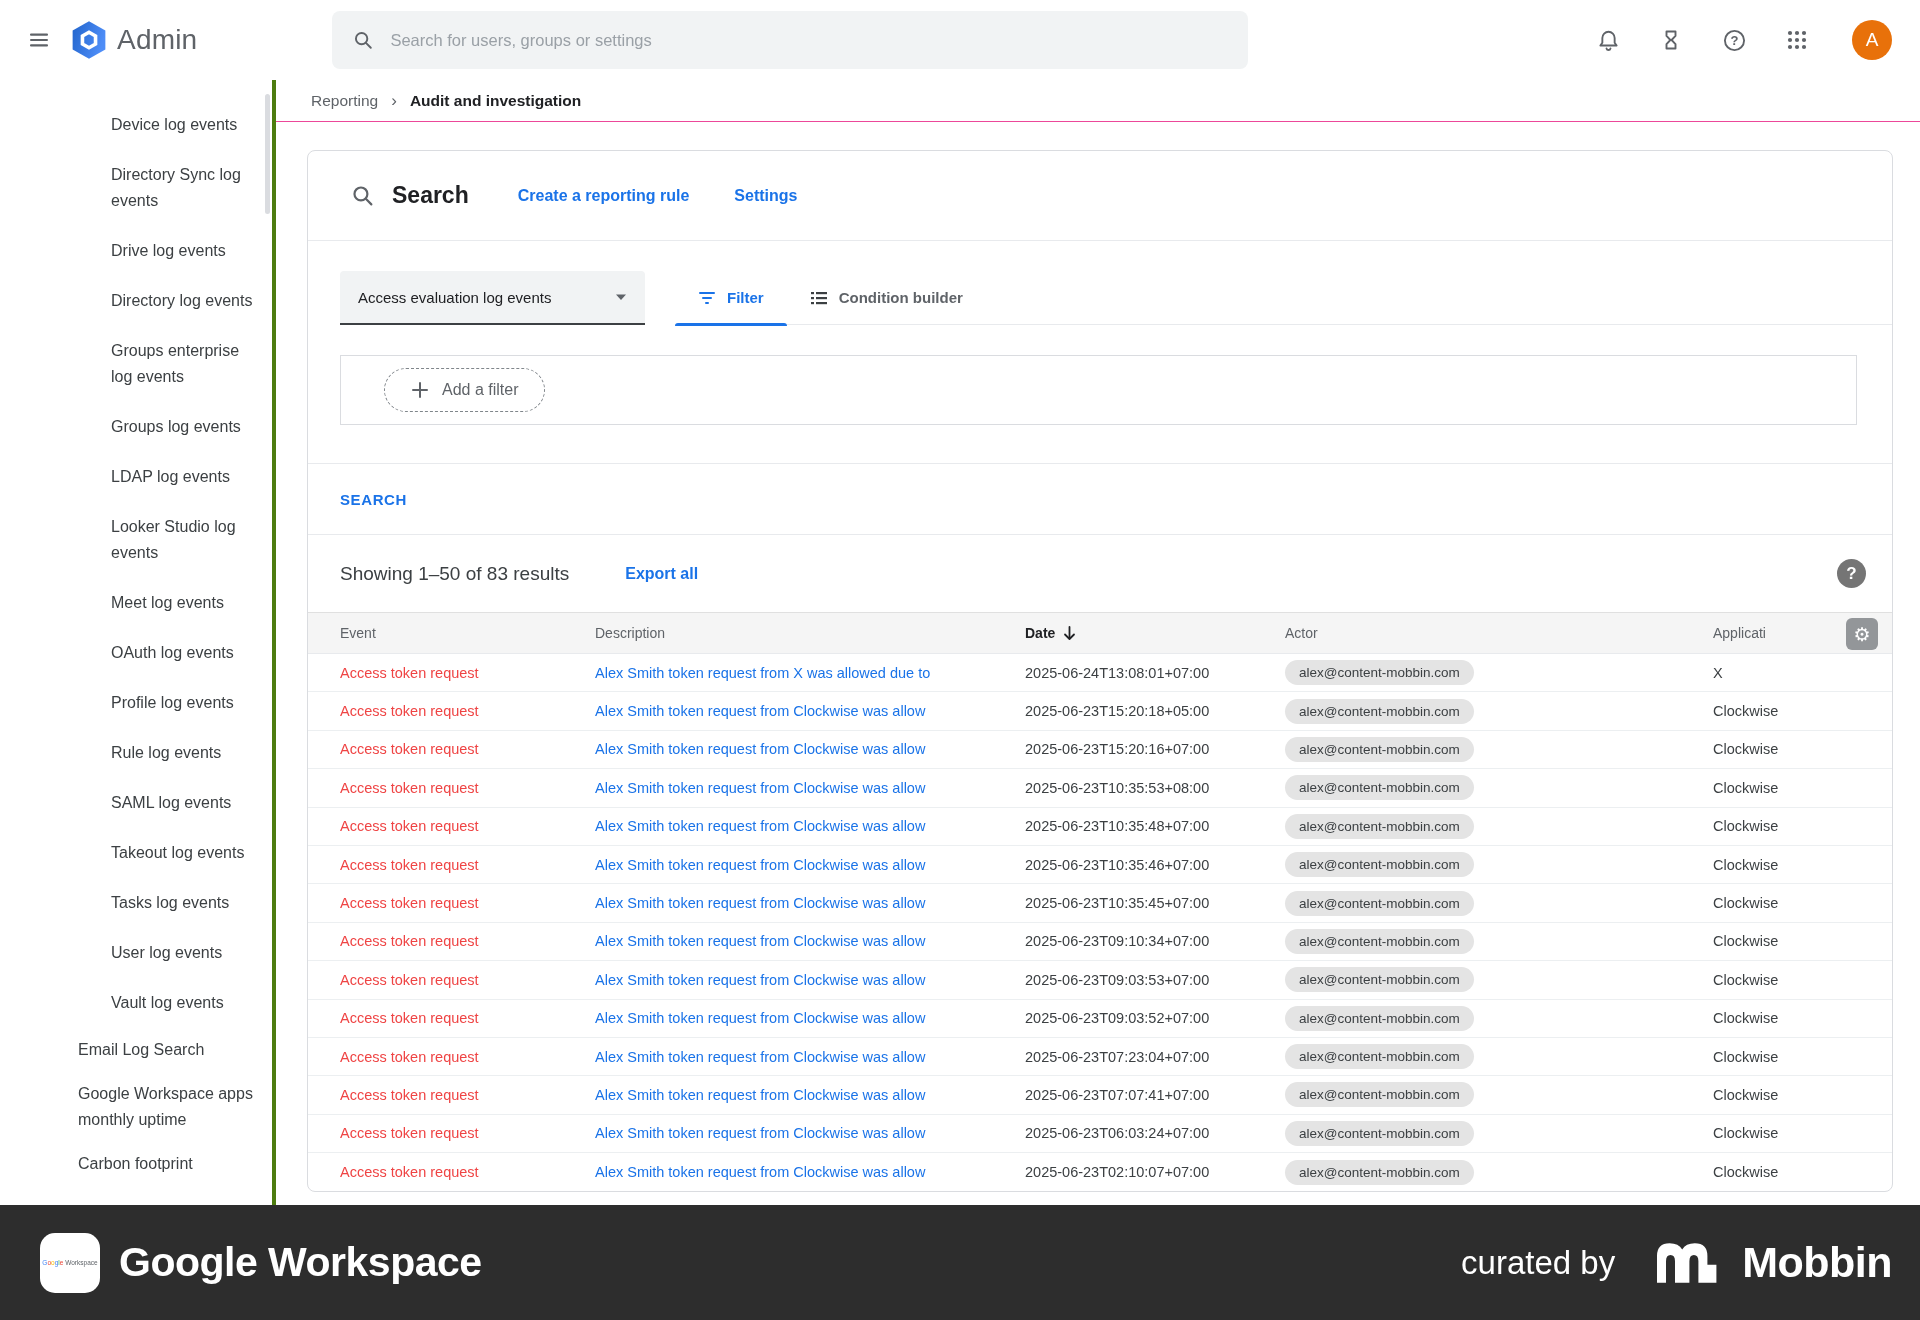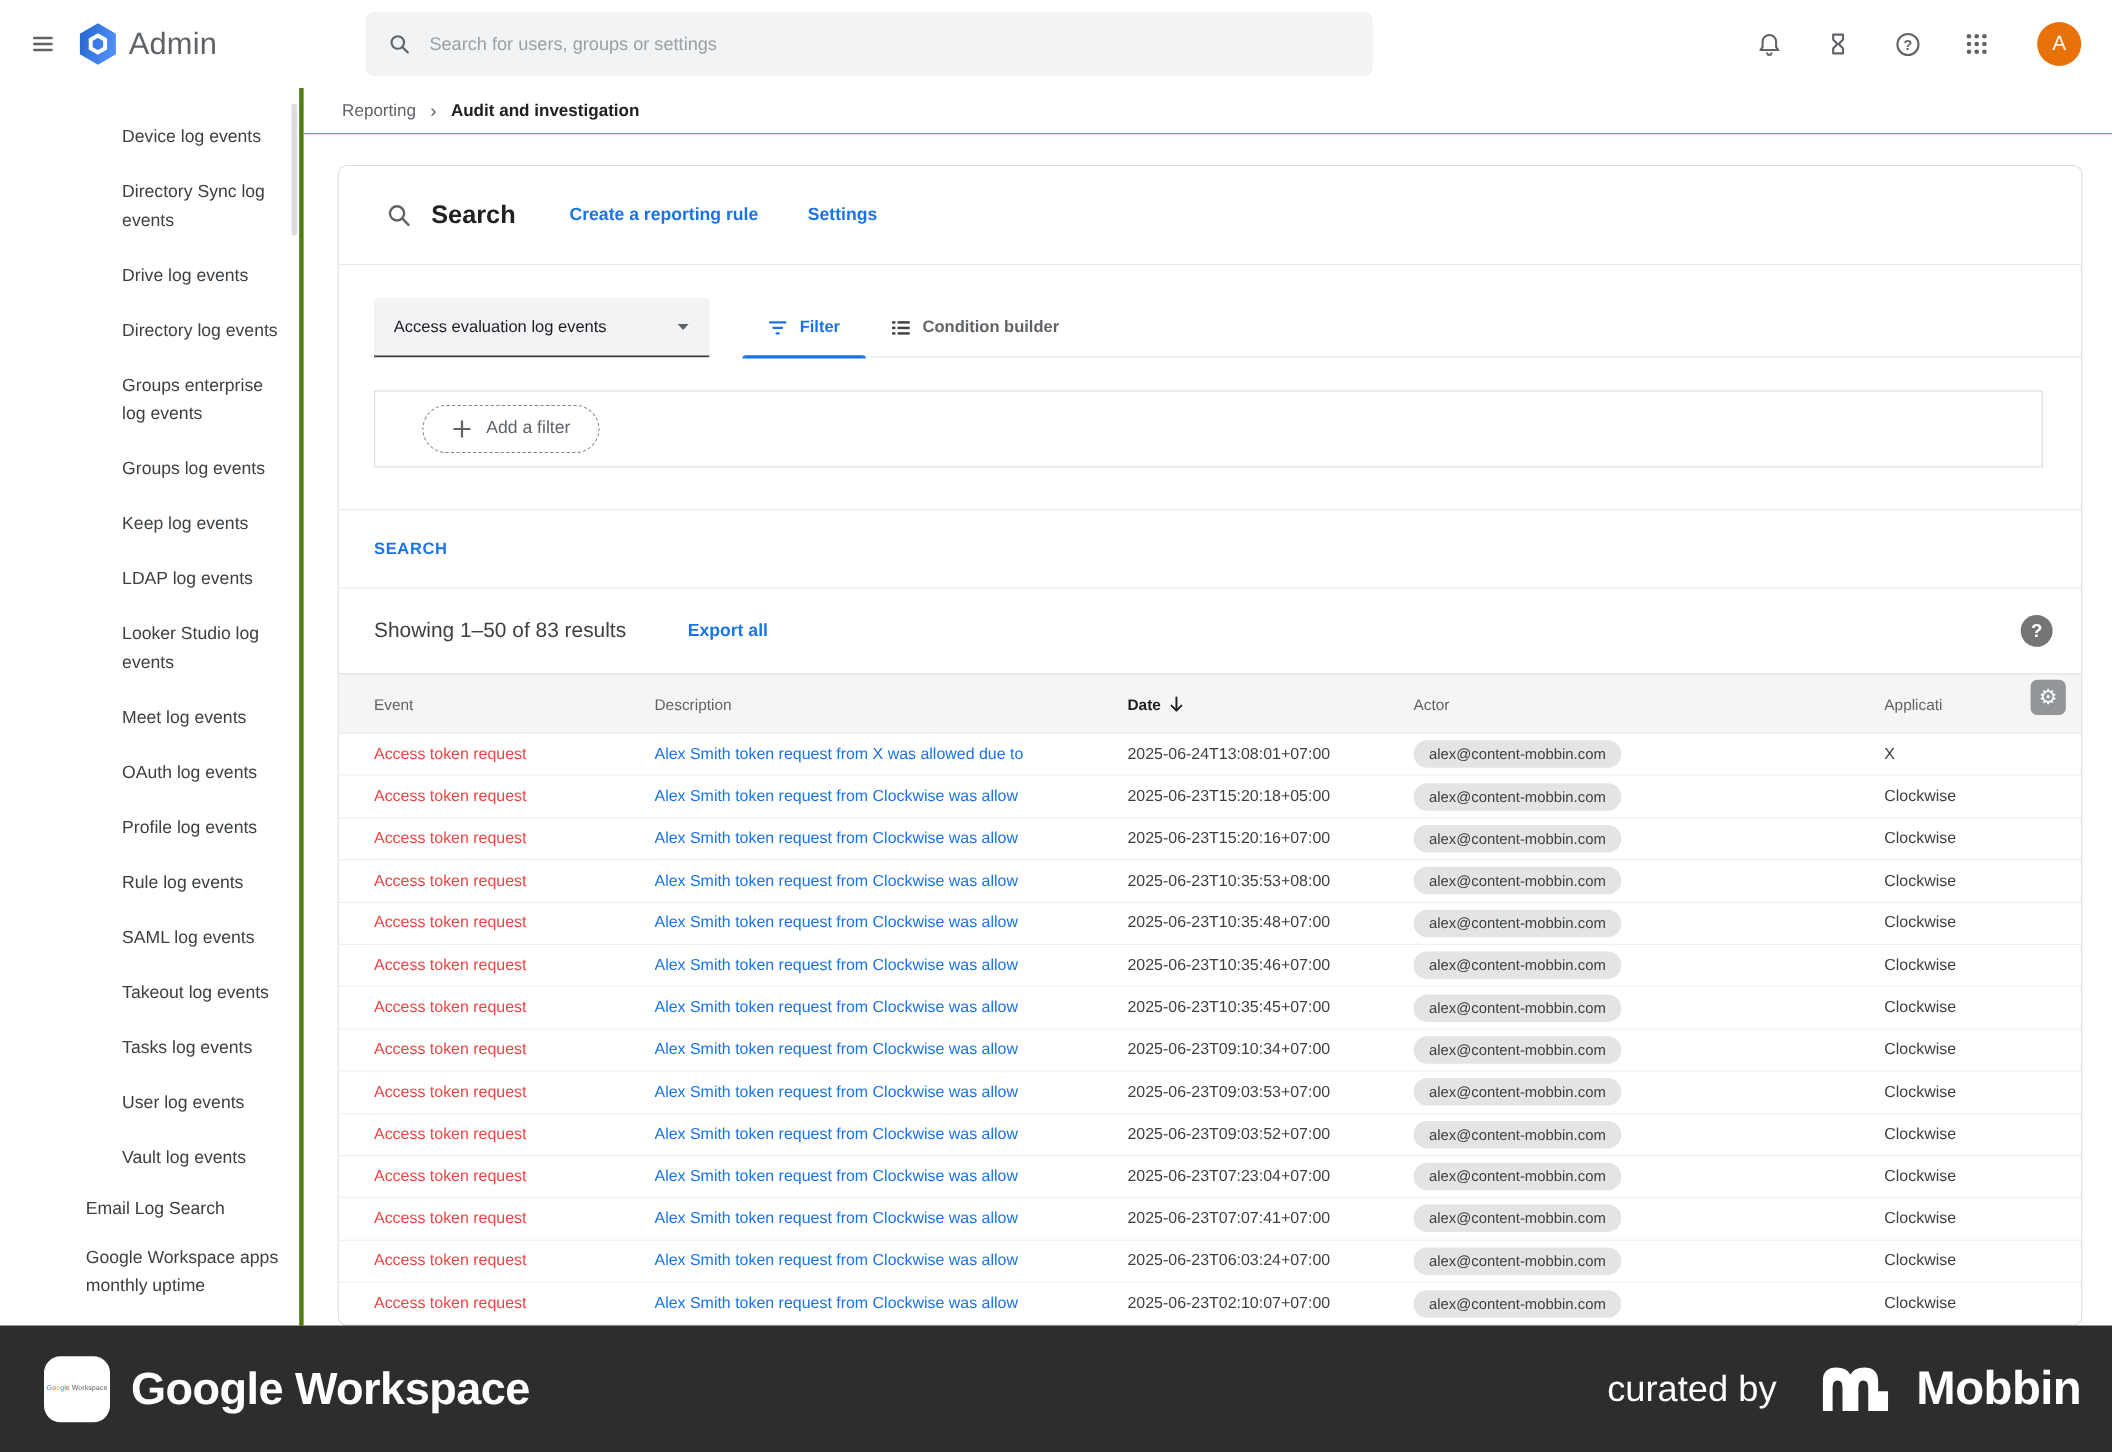--- a/index.html
+++ b/index.html
@@ -67,21 +67,21 @@
   .search-btn { color:#1a73e8; font-size:15px; font-weight:bold; letter-spacing:0.6px; padding:10px 14px; cursor:pointer; }
 
   .results-row { height:77px; display:flex; align-items:center; padding:0 26px 0 32px; }
   .results-summary { font-size:19px; color:#3c4043; }
   .export-link { font-size:16px; color:#1a73e8; font-weight:bold; margin-left:56px; cursor:pointer; }
   .help-filled { margin-left:auto; width:29px; height:29px; border-radius:50%; background:#757575; color:#fff;
     font-size:17px; font-weight:bold; display:flex; align-items:center; justify-content:center; cursor:pointer; }
 
   
   .tgrid { display:grid; grid-template-columns:255px 430px 260px 428px 1fr; align-items:center; padding-left:32px; }
-  .thead { height:55px; background:#f5f5f5; border-top:1px solid #e0e0e0; border-bottom:1px solid #e8eaed;
+  .thead { height:42px; background:#f5f5f5; border-top:1px solid #e0e0e0; border-bottom:1px solid #e8eaed;
     color:#5f6368; font-size:14px; position:relative; border-radius:0; }
   .th-date { color:#202124; font-weight:bold; display:flex; align-items:center; gap:7px; cursor:pointer; }
   .th-app { overflow:hidden; white-space:nowrap; }
   .gear-tile { position:absolute; right:14px; top:5px; width:32px; height:32px; border-radius:6px;
     background:#939699; color:#fff; display:flex; align-items:center; justify-content:center;
     font-size:19px; cursor:pointer; }
   .trow { height:38.4px; border-bottom:1px solid #eceff1; font-size:14.5px; }
   .trow:last-child { border-bottom:none; }
   .cell-event { color:#ef4444; }
   .cell-desc { color:#1a73e8; white-space:nowrap; overflow:hidden; padding-right:20px; cursor:pointer; }
@@ -180,21 +180,20 @@
 
 <div class="shell">
   <nav class="sidebar" id="sidebar">
     <div class="side-scroll"></div>
   <div class="side-item indent">Device log events</div>
       <div class="side-item indent">Directory Sync log events</div>
       <div class="side-item indent">Drive log events</div>
       <div class="side-item indent">Directory log events</div>
       <div class="side-item indent">Groups enterprise log events</div>
       <div class="side-item indent">Groups log events</div>
-      <div class="side-item indent">Keep log events</div>
       <div class="side-item indent">LDAP log events</div>
       <div class="side-item indent">Looker Studio log events</div>
       <div class="side-item indent">Meet log events</div>
       <div class="side-item indent">OAuth log events</div>
       <div class="side-item indent">Profile log events</div>
       <div class="side-item indent">Rule log events</div>
       <div class="side-item indent">SAML log events</div>
       <div class="side-item indent">Takeout log events</div>
       <div class="side-item indent">Tasks log events</div>
       <div class="side-item indent">User log events</div>

